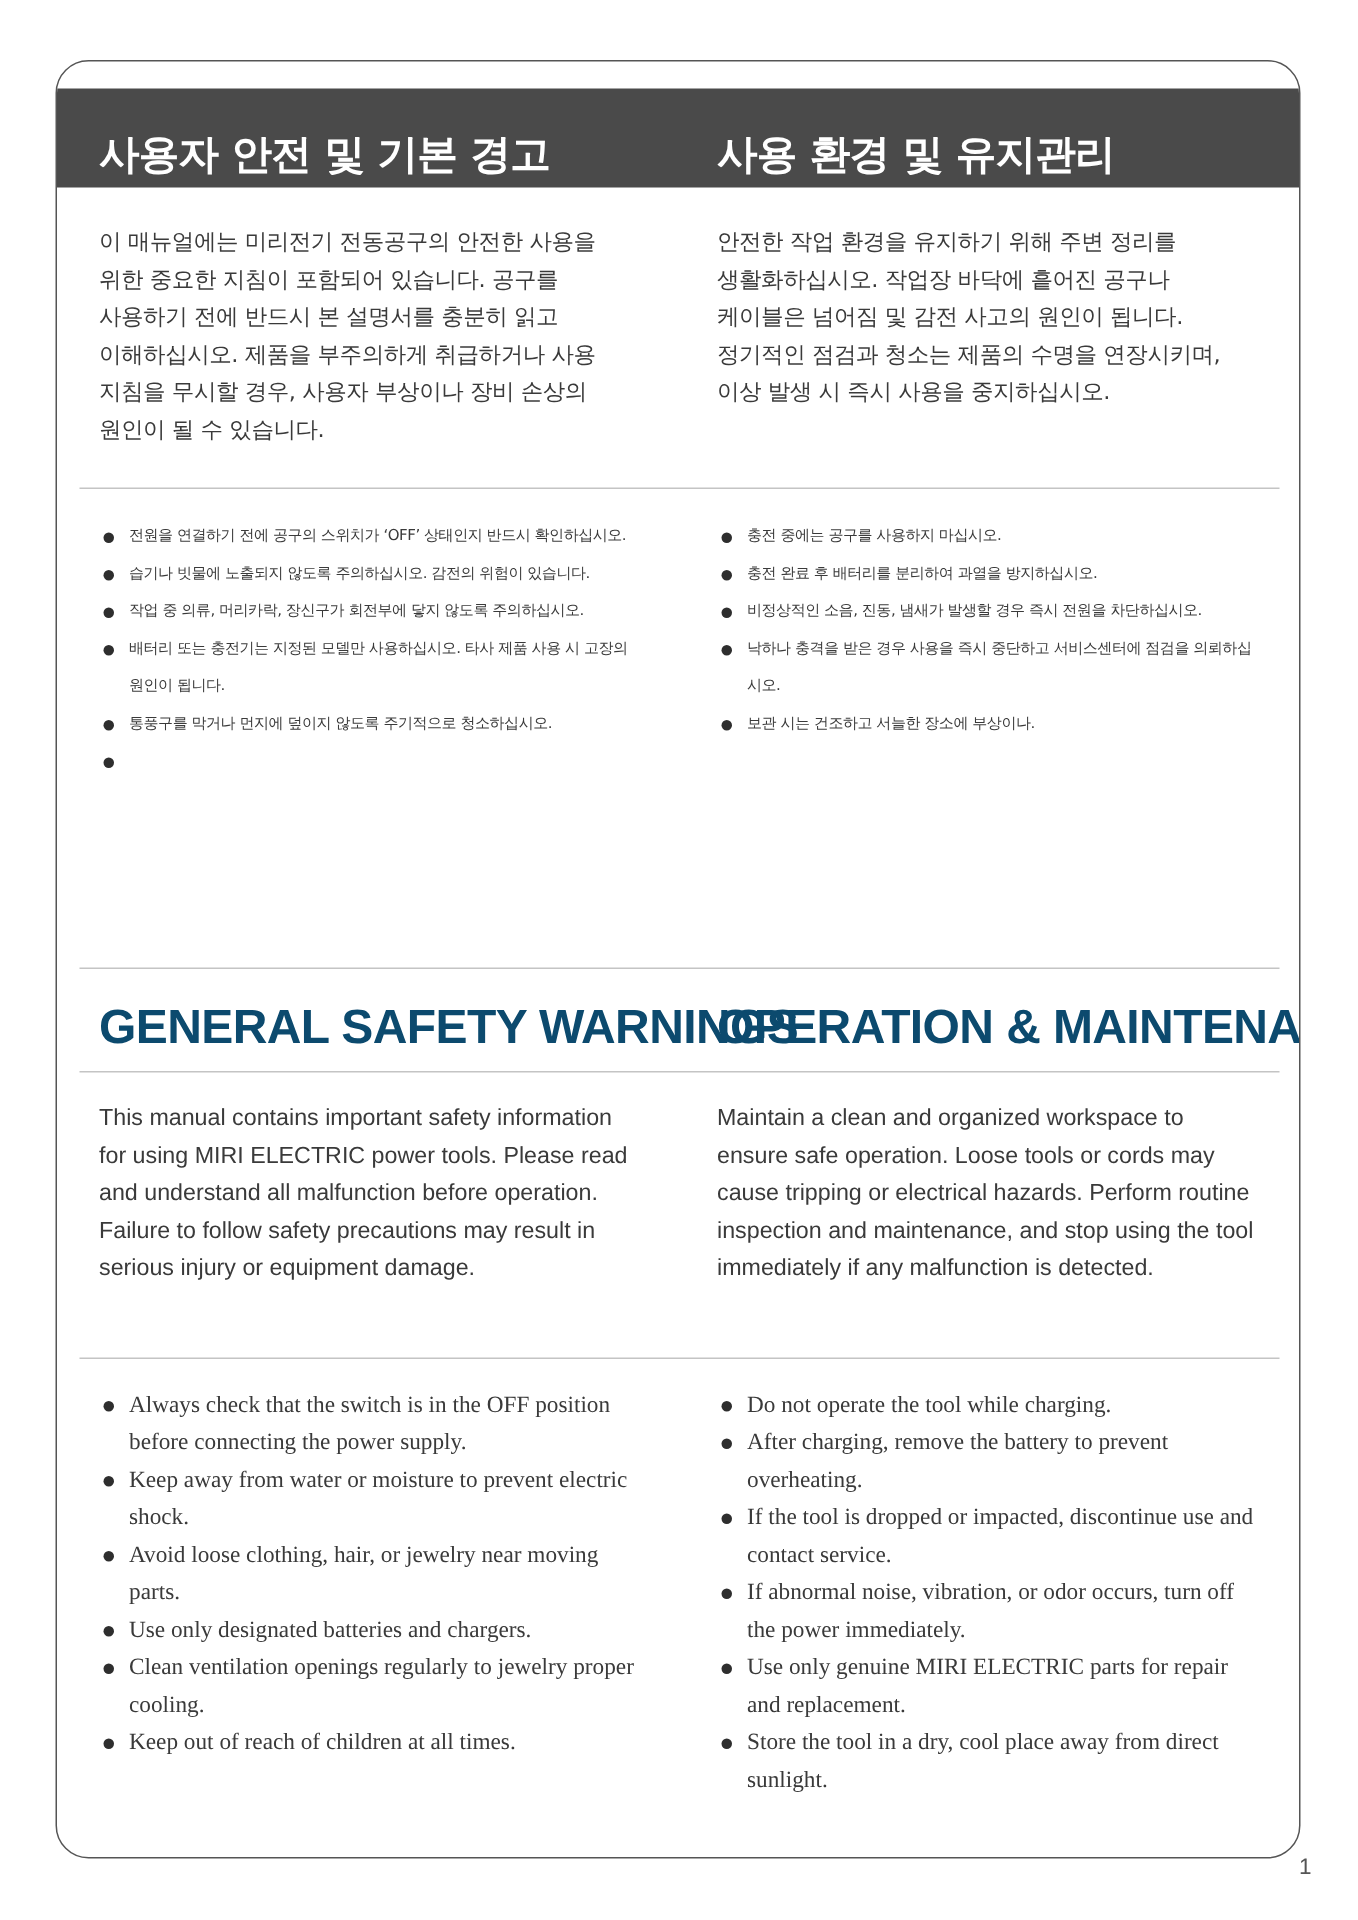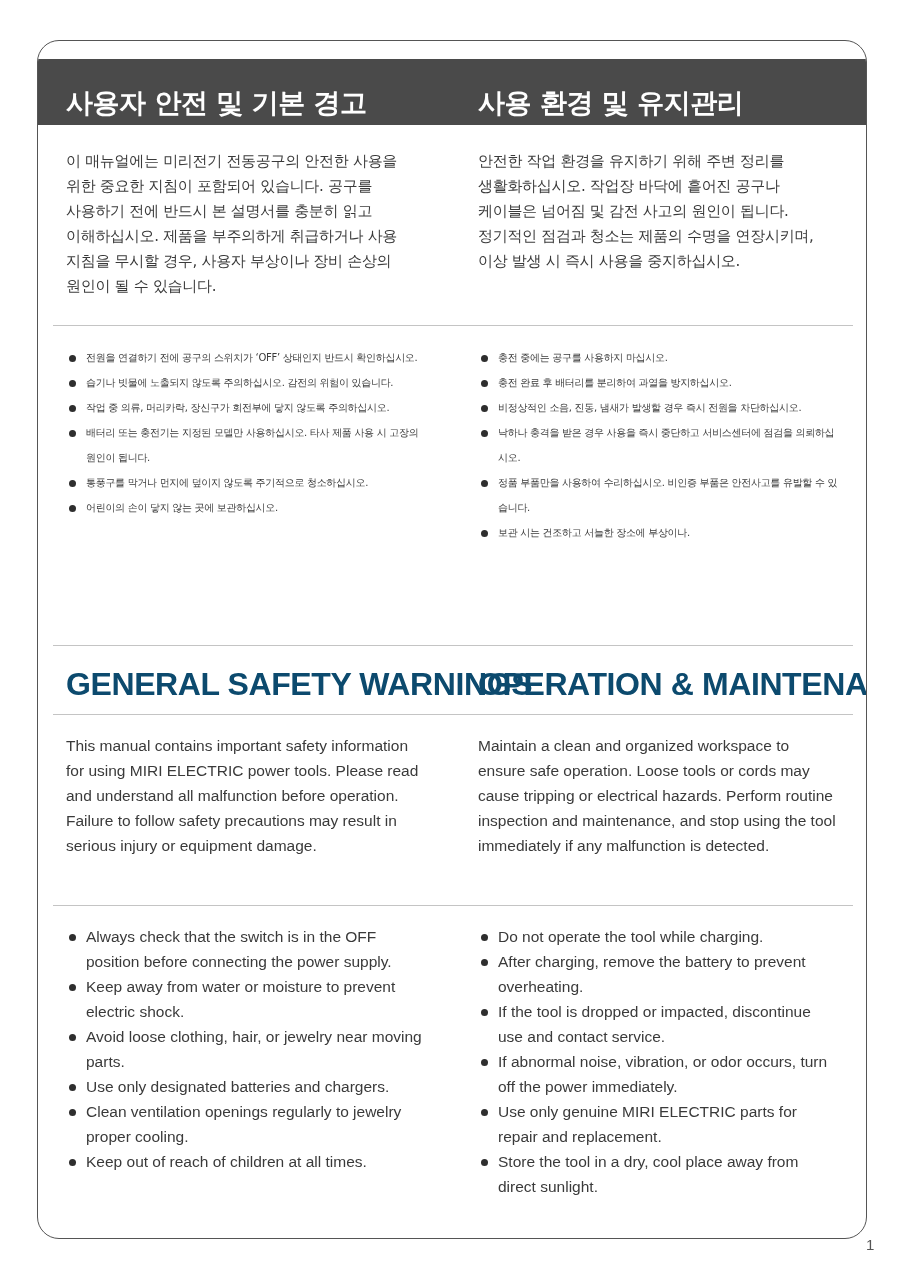--- a/index.html
+++ b/index.html
@@ -84,21 +84,21 @@
       height: 7px;
       border-radius: 50%;
       background: #2e2e2e;
     }
     ul.ko li {
       font-size: 10px;
       letter-spacing: -0.3px;
     }
     ul.en li {
       font-size: 15.5px;
-      font-family: Liberation Sans, sans-serif;
+      font-family: Liberation Serif, serif;
     }
 
     .divider {
       position: absolute;
       left: 15px;
       width: 800px;
       height: 0;
       border-top: 1.5px solid #c4c4c4;
     }
     .en-heading {
@@ -139,30 +139,29 @@
 
   <div class="divider" style="top:284px;"></div>
 
   <div class="block col-left" style="top:304px;">
     <ul class="bullets ko">
       <li><span class="dot"></span><span>전원을 연결하기 전에 공구의 스위치가 ‘OFF’ 상태인지 반드시 확인하십시오.</span></li>
       <li><span class="dot"></span><span>습기나 빗물에 노출되지 않도록 주의하십시오. 감전의 위험이 있습니다.</span></li>
       <li><span class="dot"></span><span>작업 중 의류, 머리카락, 장신구가 회전부에 닿지 않도록 주의하십시오.</span></li>
       <li><span class="dot"></span><span>배터리 또는 충전기는 지정된 모델만 사용하십시오. 타사 제품 사용 시 고장의 원인이 됩니다.</span></li>
       <li><span class="dot"></span><span>통풍구를 막거나 먼지에 덮이지 않도록 주기적으로 청소하십시오.</span></li>
-      <li><span class="dot"></span><span>어린이의 손이 닿지 않는 곳에 보관하십시오.</span></li>
+      <li><span class="dot"></span></li>
     </ul>
   </div>
   <div class="block col-right" style="top:304px;">
     <ul class="bullets ko">
       <li><span class="dot"></span><span>충전 중에는 공구를 사용하지 마십시오.</span></li>
       <li><span class="dot"></span><span>충전 완료 후 배터리를 분리하여 과열을 방지하십시오.</span></li>
       <li><span class="dot"></span><span>비정상적인 소음, 진동, 냄새가 발생할 경우 즉시 전원을 차단하십시오.</span></li>
       <li><span class="dot"></span><span>낙하나 충격을 받은 경우 사용을 즉시 중단하고 서비스센터에 점검을 의뢰하십시오.</span></li>
-      <li><span class="dot"></span><span>정품 부품만을 사용하여 수리하십시오. 비인증 부품은 안전사고를 유발할 수 있습니다.</span></li>
       <li><span class="dot"></span><span>보관 시는 건조하고 서늘한 장소에 부상이나.</span></li>
     </ul>
   </div>
 
   <div class="divider" style="top:604px;"></div>
 
   <div class="en-heading col-left">GENERAL SAFETY WARNINGS</div>
   <div class="en-heading col-right">OPERATION &amp; MAINTENANCE</div>
 
   <div class="divider" style="top:673px;"></div>

